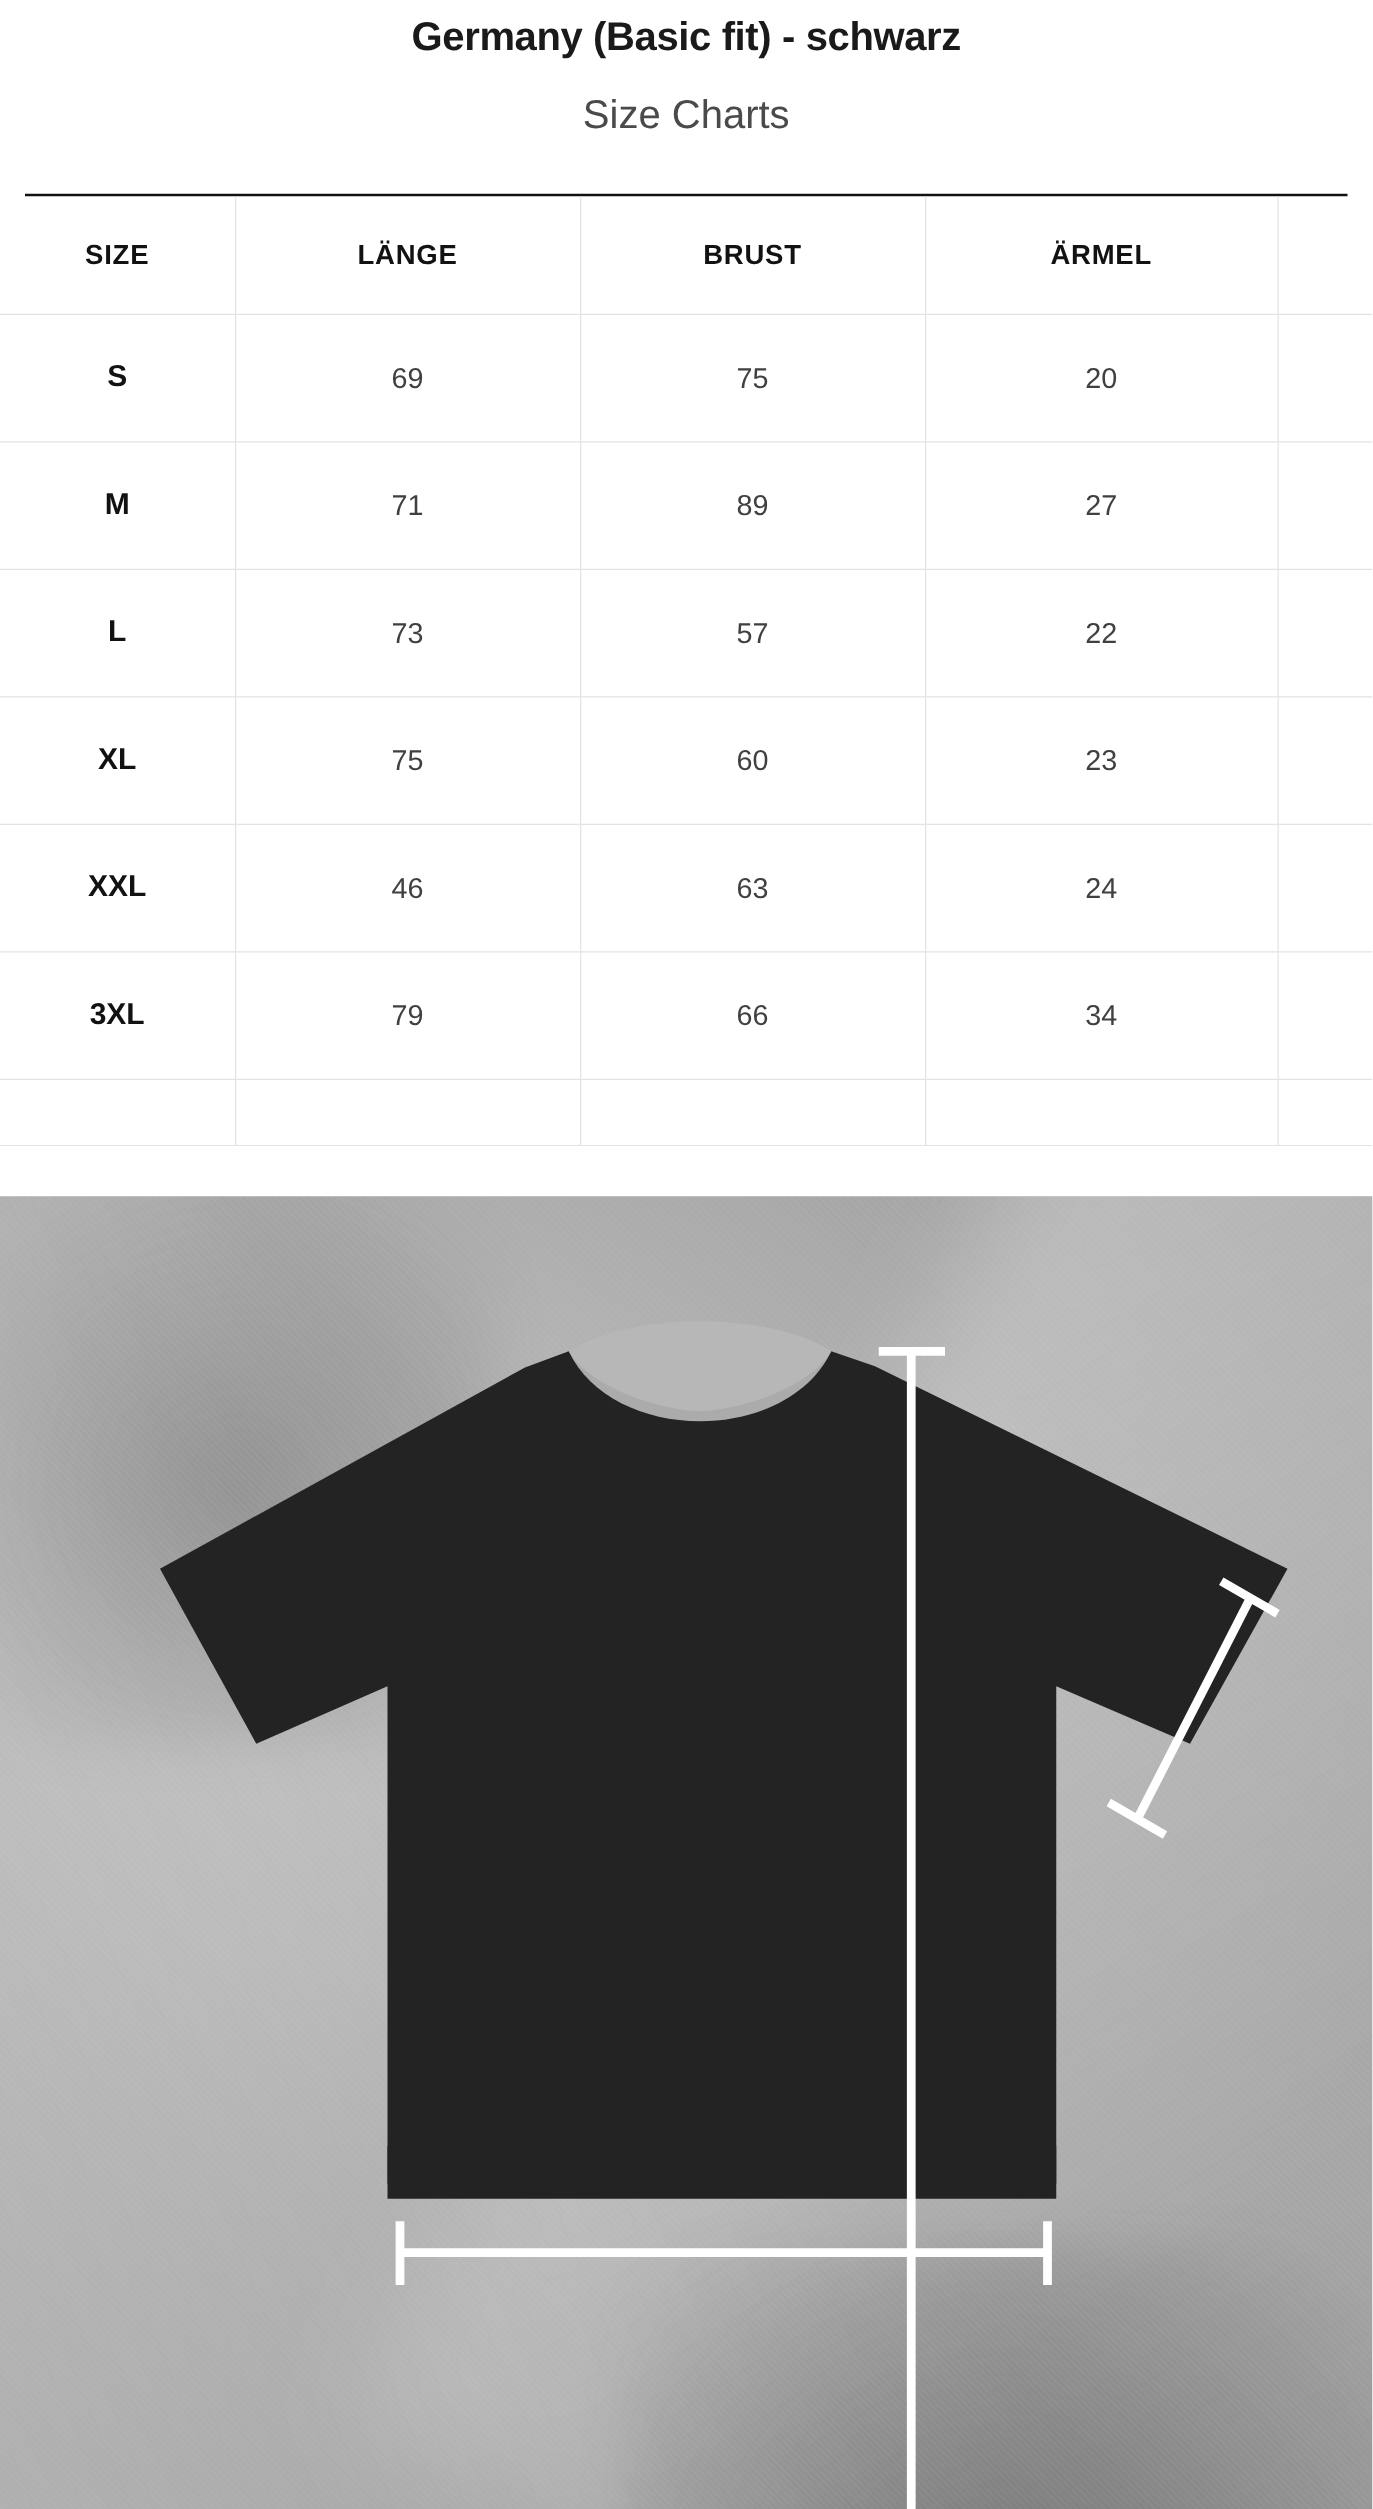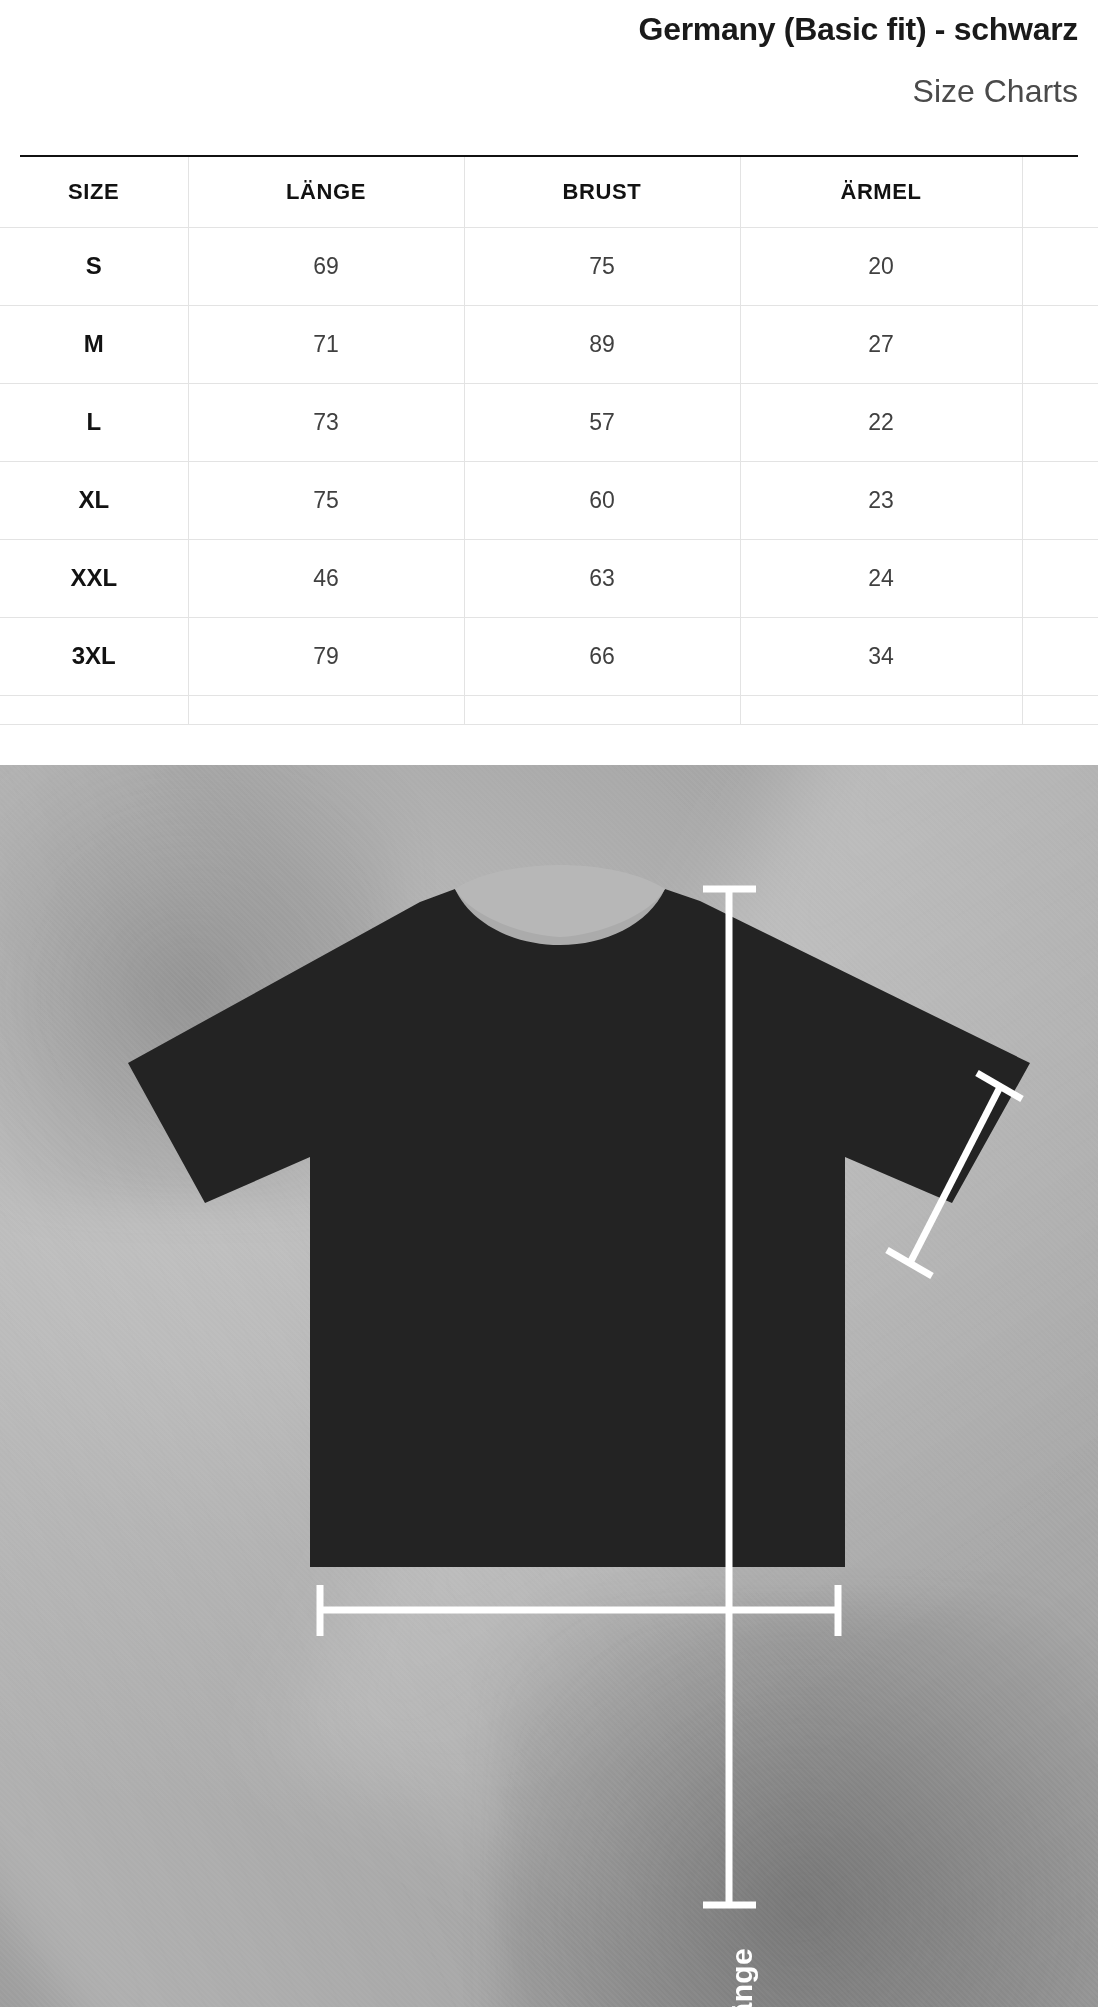--- a/index.html
+++ b/index.html
@@ -16,21 +16,21 @@
 
   .page {
     width: 1098px;
     position: relative;
     overflow: hidden;
   }
 
   
   .header {
     padding: 8px 20px 0 20px;
-    text-align: right;
+    text-align: center;
   }
   .title {
     font-size: 32px;
     font-weight: bold;
     letter-spacing: -0.3px;
     color: #1a1a1a;
     line-height: 1.35;
     margin: 0;
   }
   .subtitle {
@@ -62,21 +62,21 @@
   table.size-table col.c-b     { width: 276px; }
   table.size-table col.c-c     { width: 282px; }
   table.size-table col.c-d     { width: 118px; }
 
   table.size-table th,
   table.size-table td {
     border: 1px solid #e3e3e3;
     border-left: none;
     text-align: center;
     height: 77px;
-    padding: 0;
+    padding: 12px;
     font-size: 23px;
   }
   table.size-table tr th:first-child,
   table.size-table tr td:first-child {
     border-left: none;
   }
   table.size-table thead th {
     font-weight: bold;
     font-size: 22px;
     letter-spacing: 0.6px;

